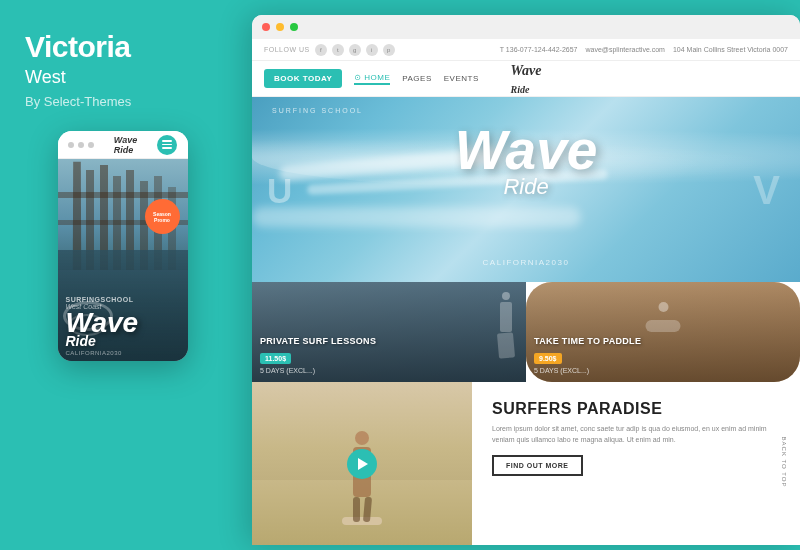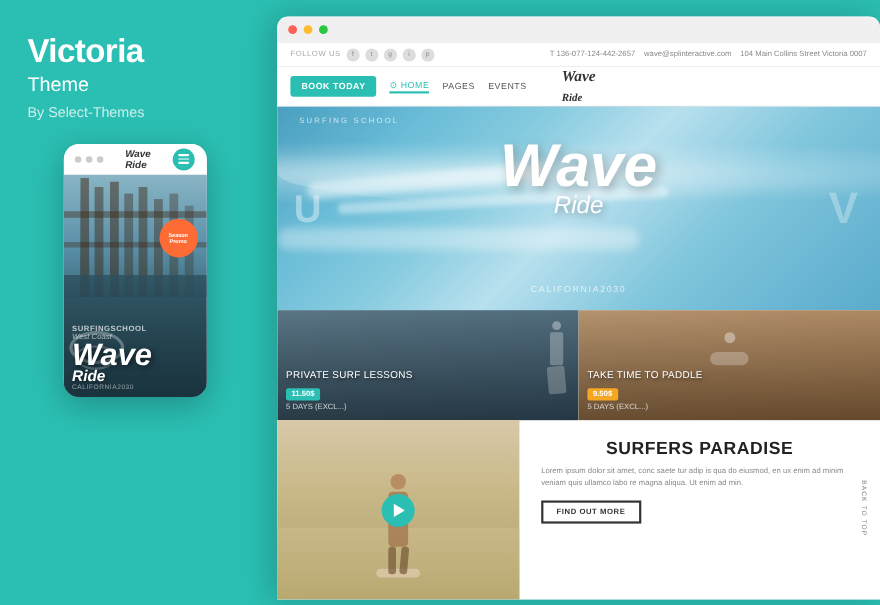--- a/index.html
+++ b/index.html
@@ -341,33 +341,33 @@
     }
 
     .activity-card {
       flex: 1;
       position: relative;
       overflow: hidden;
     }
 
     .activity-card-1 { background: linear-gradient(135deg, #6a8fa0 0%, #4a7085 100%); }
     .activity-card-2 { background: linear-gradient(135deg, #4a5a65 0%, #2a3d45 100%); }
-    .activity-card-3 { background: linear-gradient(135deg, #c8a882 0%, #b8926a 100%); }
+    .activity-card-3 { background: linear-gradient(135deg, #c8a882 0%, #b8926a 100%); border-radius: 26px; }
     .activity-card-4 { background: linear-gradient(135deg, #8a9eb0 0%, #6a8498 100%); }
 
     .activity-card-content {
       position: absolute;
       bottom: 8px;
       left: 8px;
       right: 8px;
     }
 
     .activity-card-title {
       font-size: 9px;
-      font-weight: 400;
+      font-weight: 700;
       color: #fff;
       text-transform: uppercase;
       letter-spacing: 0.3px;
       line-height: 1.2;
       text-shadow: 1px 1px 3px rgba(0,0,0,0.5);
     }
 
     .activity-card-badge {
       display: inline-block;
       background: #2bbfb3;
@@ -431,21 +431,20 @@
       padding: 18px 20px;
       background: #fff;
     }
 
     .bottom-content-title {
       font-size: 16px;
       font-weight: 900;
       color: #222;
       letter-spacing: 0.5px;
       text-transform: uppercase;
-      text-align: center;
     }
 
     .bottom-content-text {
       font-size: 7px;
       color: #888;
       line-height: 1.5;
       margin-top: 6px;
       max-width: 280px;
     }
 
@@ -496,21 +495,21 @@
       justify-content: center;
       font-size: 6px;
       color: #888;
     }
   </style>
 </head>
 <body>
 
 <div class="left-panel">
   <h1 class="brand-title">Victoria</h1>
-  <p class="brand-subtitle">Theme</p>
+  <p class="brand-subtitle">West</p>
   <p class="brand-by">By Select-Themes</p>
 
   <div class="mobile-mockup">
     <div class="mobile-top-bar">
       <div class="mobile-dots">
         <div class="mobile-dot"></div>
         <div class="mobile-dot"></div>
         <div class="mobile-dot"></div>
       </div>
       <span class="mobile-logo-small" style="font-style:italic;">Wave<br>Ride</span>

